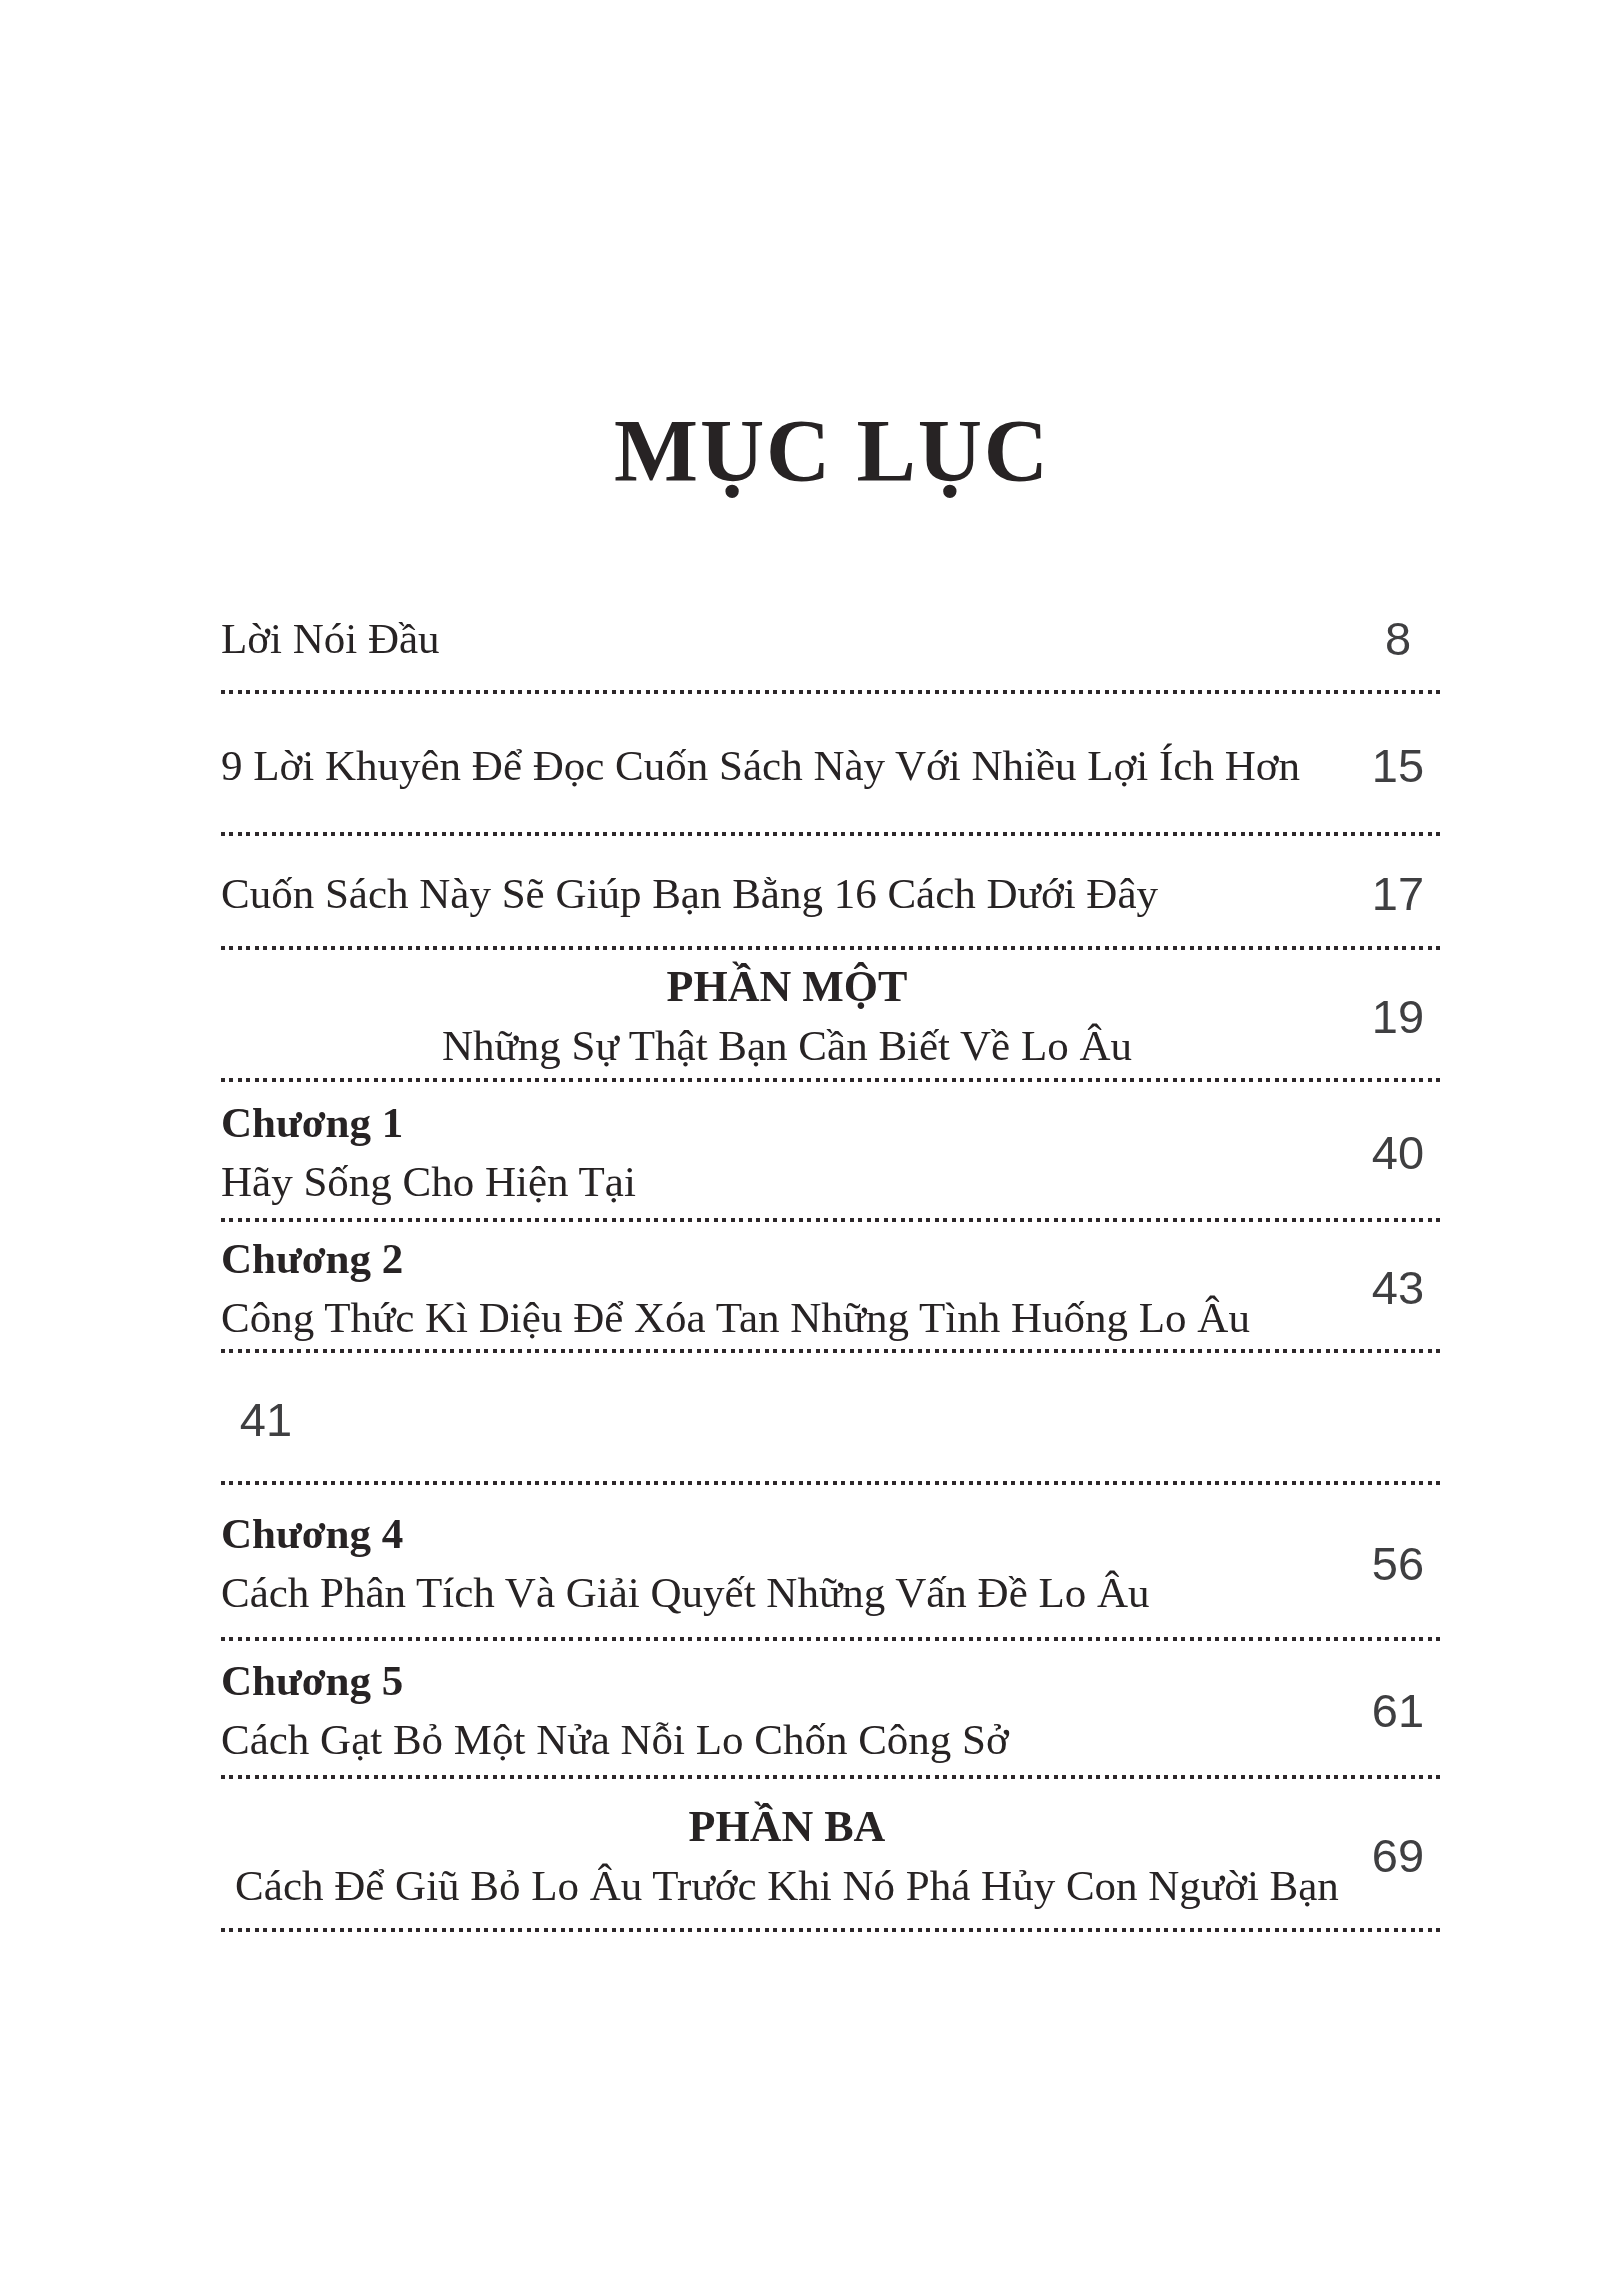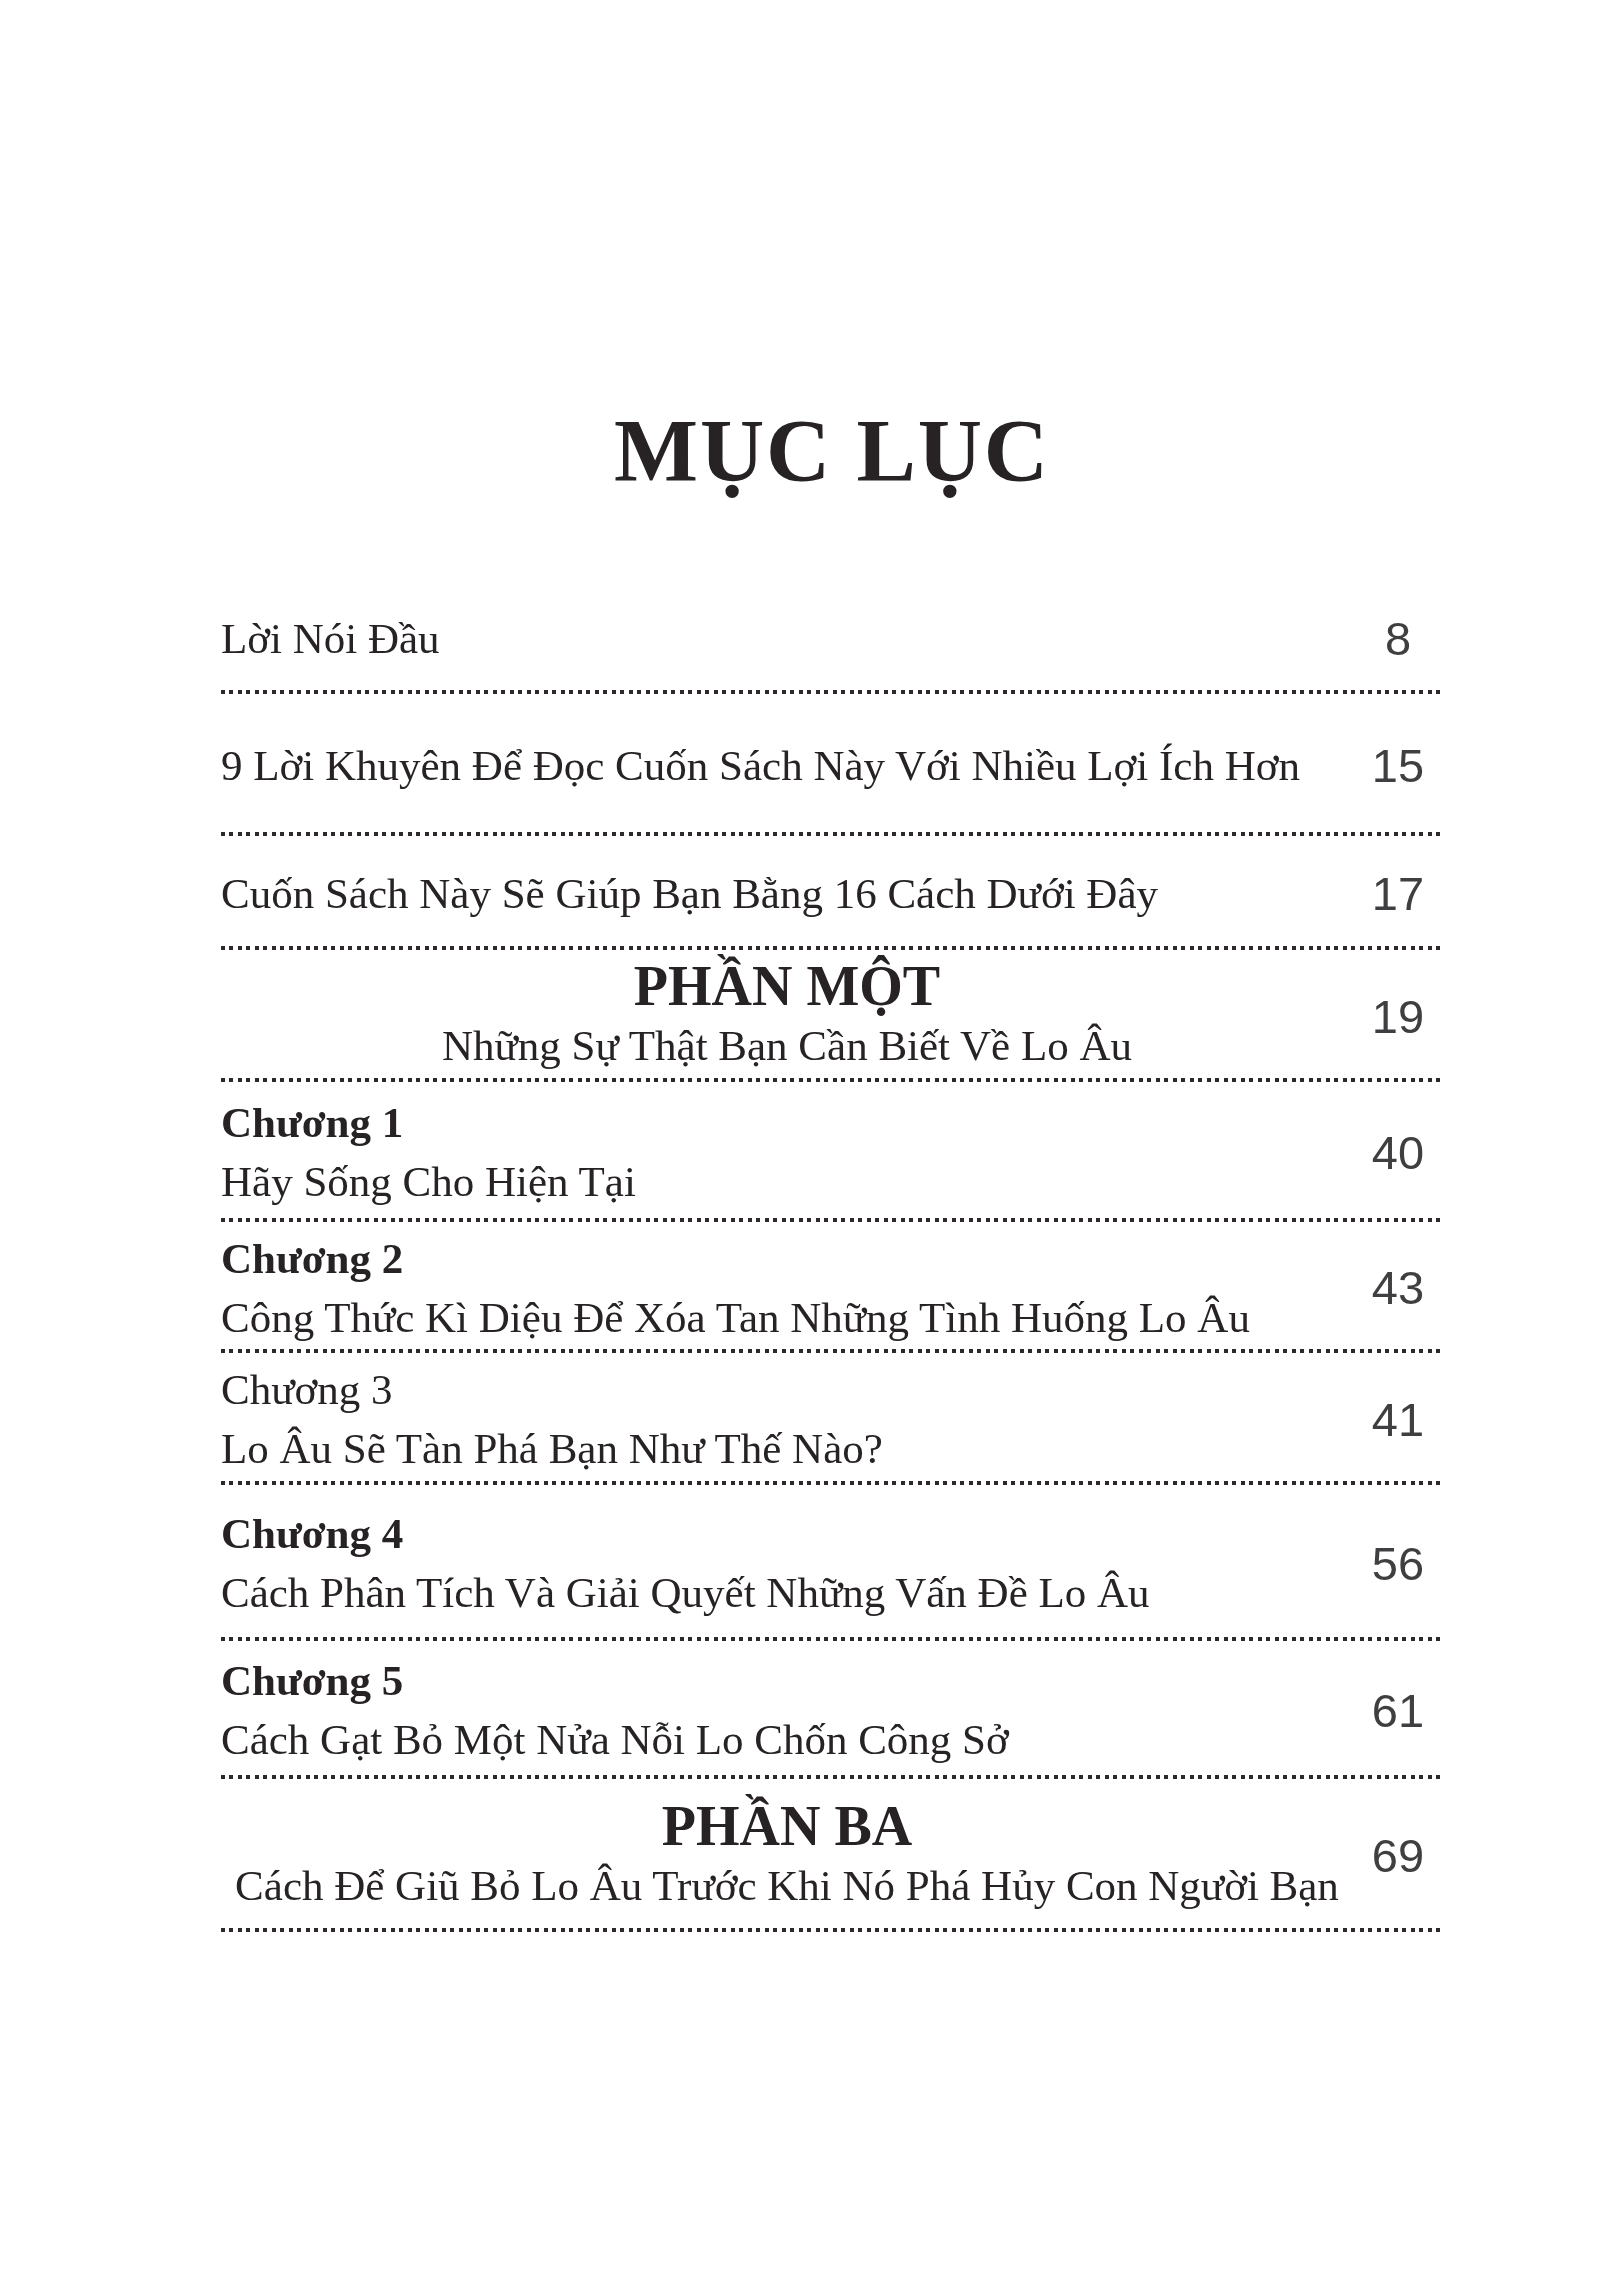--- a/index.html
+++ b/index.html
@@ -44,21 +44,21 @@
     flex:1;
     min-width:0;
     font-size:43px;
     line-height:59px;
     white-space:nowrap;
   }
   .row-text.centered{ text-align:center; }
   .entry-label{ display:block; }
   .entry-label.bold{ font-weight:bold; }
   .entry-title{ display:block; }
-  .part-name{ display:block; font-weight:bold; font-size:56px; }
+  .part-name{ display:block; font-weight:bold; font-size:44px; }
   .row-num{
     width:90px;
     flex:0 0 90px;
     display:flex;
     align-items:center;
     justify-content:center;
     font-family:"Liberation Sans", sans-serif;
     font-weight:300;
     font-size:47px;
     color:#3f3f41;
@@ -104,24 +104,20 @@
 
   <div class="row" style="height:131px">
     <div class="row-text">
       <span class="entry-label bold">Chương 2</span>
       <span class="entry-title">Công Thức Kì Diệu Để Xóa Tan Những Tình Huống Lo Âu</span>
     </div>
     <div class="row-num">43</div>
   </div>
 
   <div class="row" style="height:132px">
-    <div class="row-text">
-      <span class="entry-label">Chương 3</span>
-      <span class="entry-title">Lo Âu Sẽ Tàn Phá Bạn Như Thế Nào?</span>
-    </div>
     <div class="row-num">41</div>
   </div>
 
 
   <div class="row" style="height:156px">
     <div class="row-text">
       <span class="entry-label bold">Chương 4</span>
       <span class="entry-title">Cách Phân Tích Và Giải Quyết Những Vấn Đề Lo Âu</span>
     </div>
     <div class="row-num">56</div>

